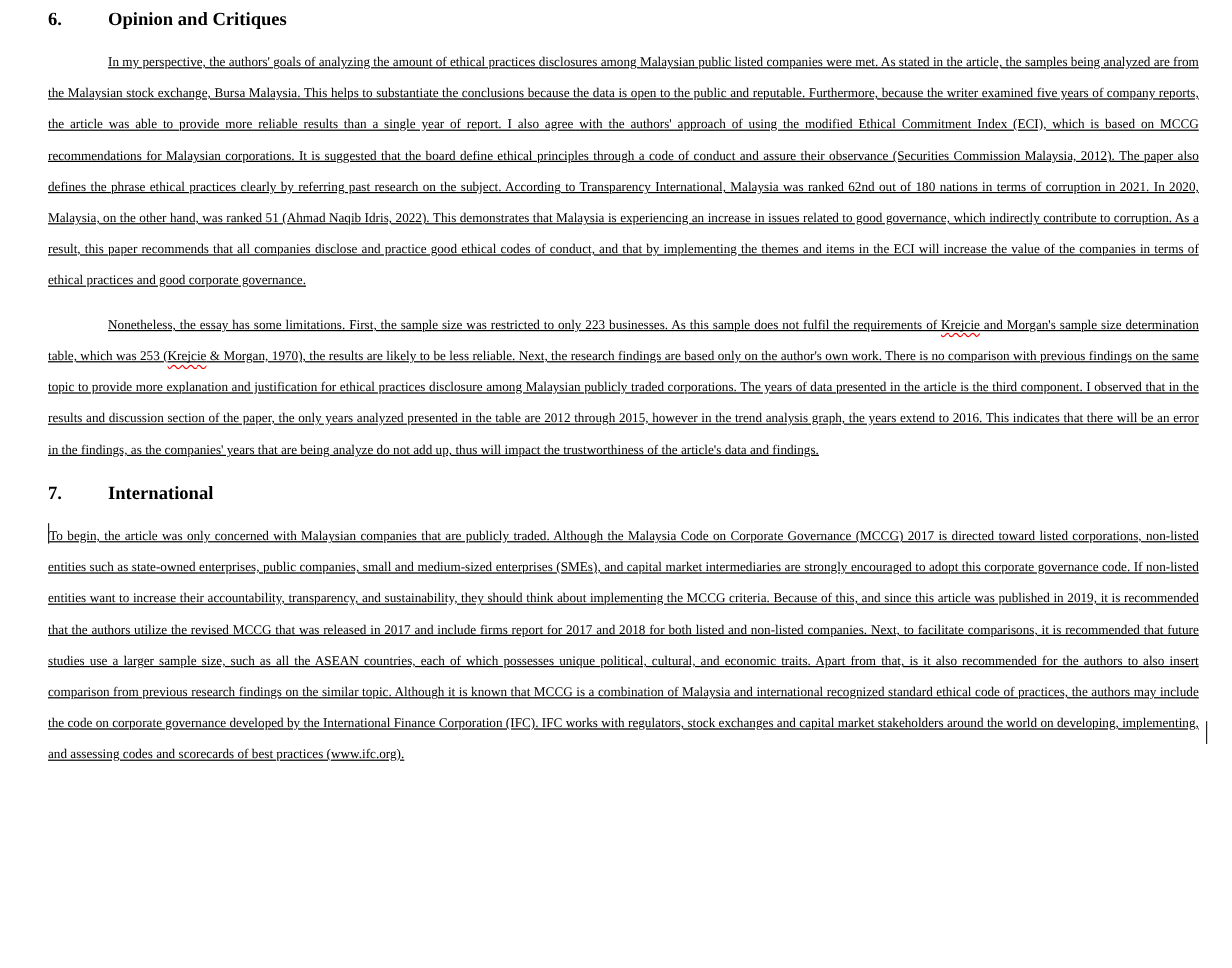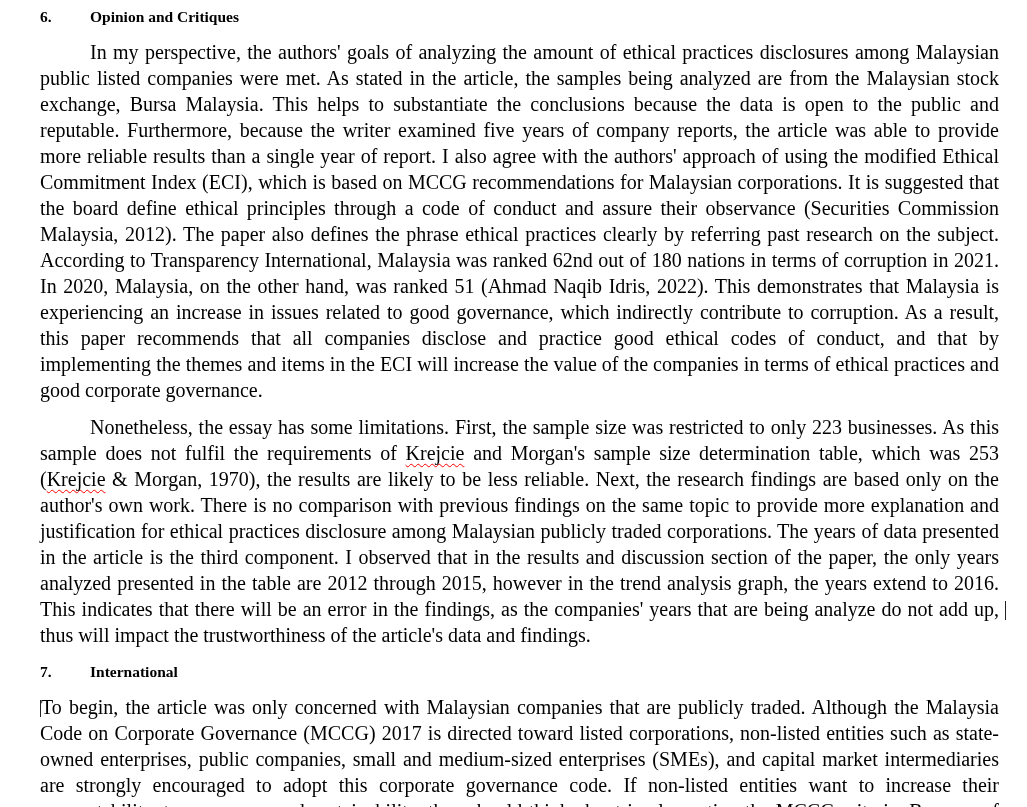--- a/index.html
+++ b/index.html
@@ -24,25 +24,26 @@
     font-size: 15.5px;
     line-height: 26px;
     font-weight: bold;
     margin: 0 0 9px 0;
   }
   .heading .num {
     display: inline-block;
     width: 50px;
   }
   .para {
-    font-size: 20px;
+    font-size: 11px;
     line-height: 26px;
     margin: 0 0 11px 0;
     text-align: justify;
     text-justify: inter-word;
+    text-decoration: underline;
   }
   .para.indent { text-indent: 50px; }
   .misspelled {
     text-decoration: underline wavy #ff0000;
     text-decoration-skip-ink: none;
     text-decoration-thickness: 1px;
     text-underline-offset: 3px;
   }
   .caret {
     display: inline-block;

